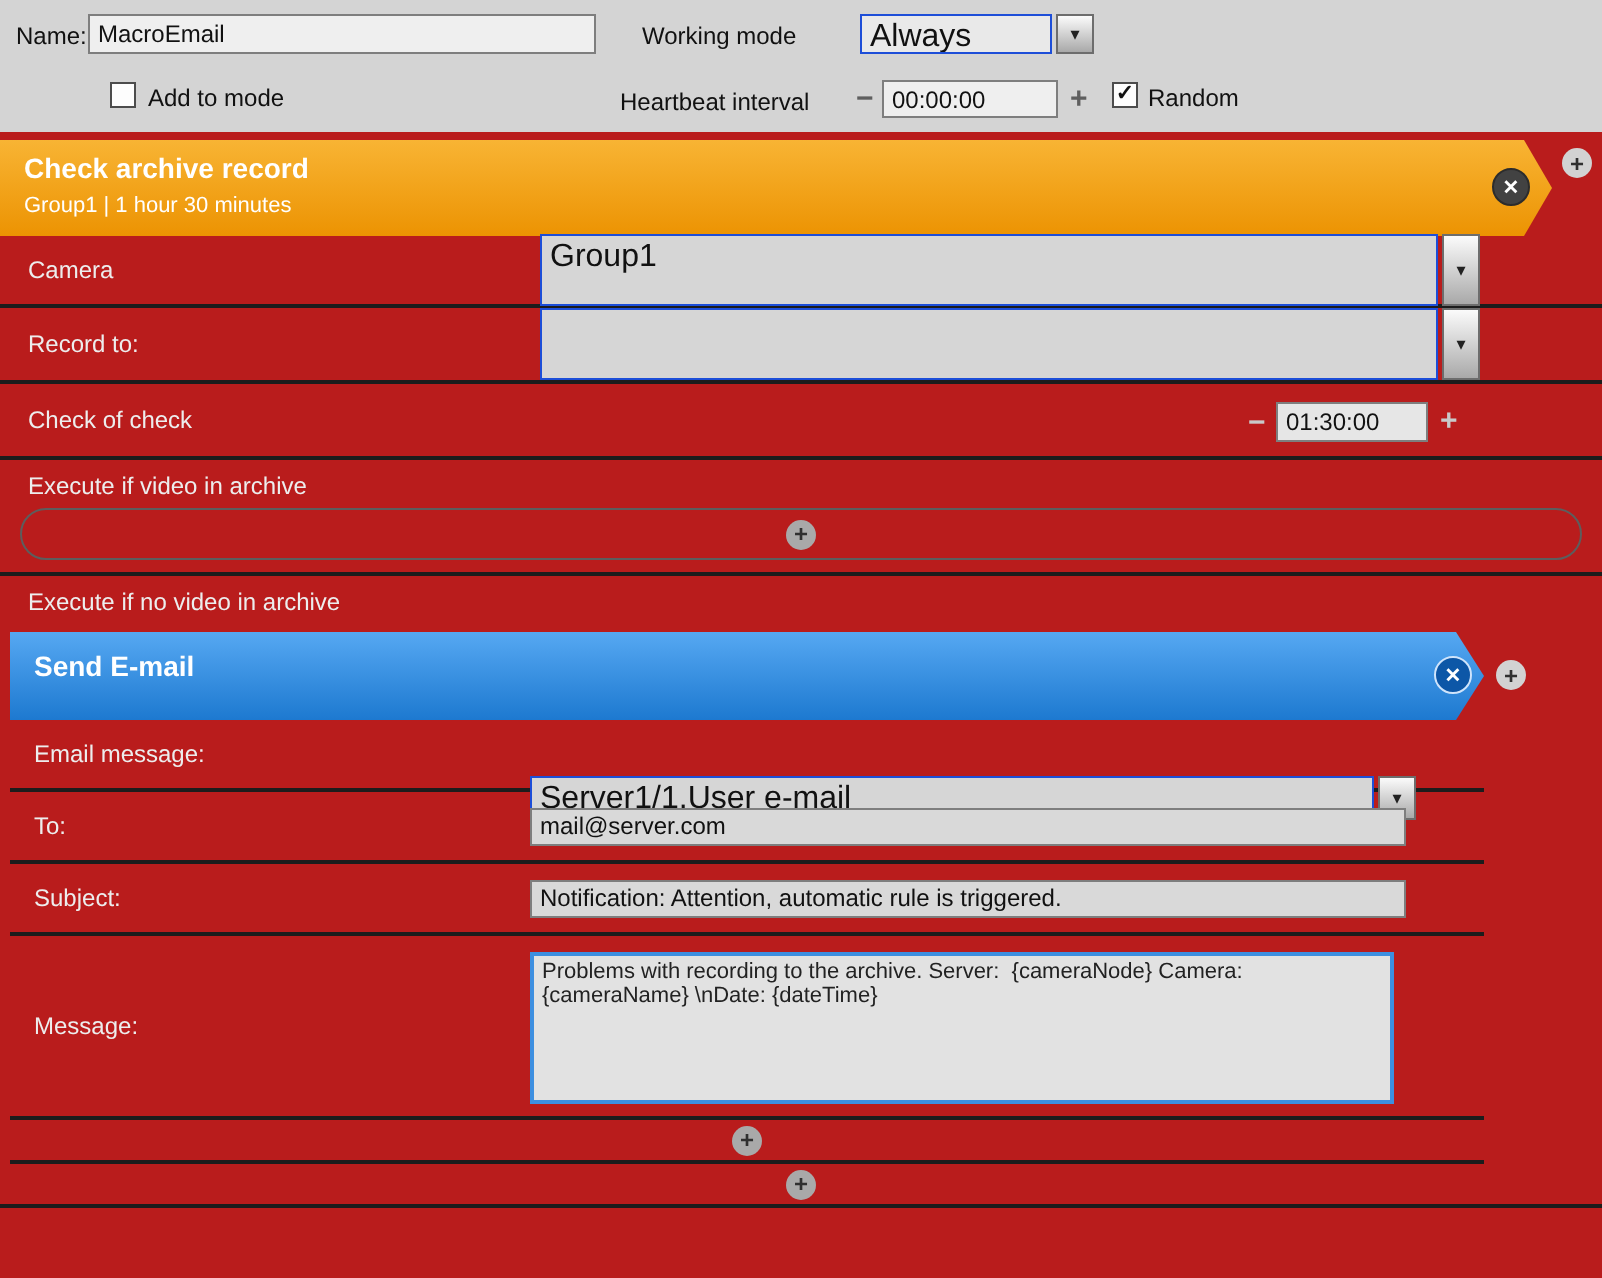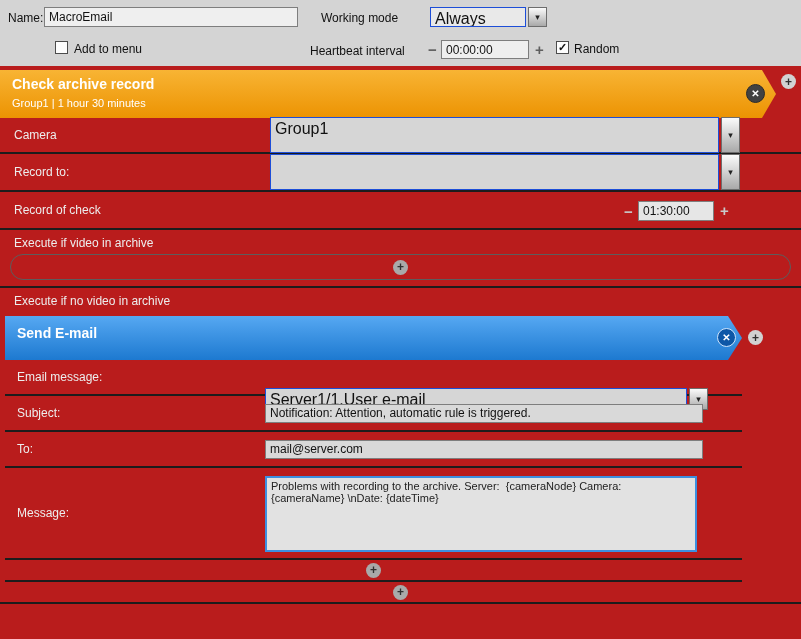--- a/index.html
+++ b/index.html
@@ -92,21 +92,21 @@
   <span class="tp-label" style="left:8px; top:11px;">Name:</span>
   <input class="ibox name-input" type="text" value="MacroEmail" style="">
 
   <span class="tp-label" style="left:321px; top:11px;">Working mode</span>
   <div class="combo working-combo">
     <div class="combo-field">Always</div>
     <div class="combo-btn">▾</div>
   </div>
 
   <span class="checkbox" style="left:55px; top:41px;"></span>
-  <span class="tp-label" style="left:74px; top:42px;">Add to menu</span>
+  <span class="tp-label" style="left:74px; top:42px;">Add to mode</span>
 
   <span class="tp-label" style="left:310px; top:44px;">Heartbeat interval</span>
   <span class="spin" style="left:428px; top:42px;">−</span>
   <input class="ibox hb-field" type="text" value="00:00:00" style="">
   <span class="spin" style="left:535px; top:42px;">+</span>
 
   <span class="checkbox" style="left:556px; top:41px;">✓</span>
   <span class="tp-label" style="left:574px; top:42px;">Random</span>
 </div>
 
@@ -129,21 +129,21 @@
 
   <div class="row row-std">
     <span class="lbl">Record to:</span>
     <div class="combo dark record-combo">
       <div class="combo-field"></div>
       <div class="combo-btn">▾</div>
     </div>
   </div>
 
   <div class="row row-std">
-    <span class="lbl">Record of check</span>
+    <span class="lbl">Check of check</span>
     <span class="spin depth-minus">−</span>
     <input class="ibox depth-field" type="text" value="01:30:00" style="">
     <span class="spin depth-plus">+</span>
   </div>
 
   <div class="section">
     <div class="section-label">Execute if video in archive</div>
     <div class="plus-strip">
       <div class="circle-plus">+</div>
     </div>
@@ -161,27 +161,27 @@
 
       <div class="erow erow-sm">
         <span class="elbl">Email message:</span>
         <div class="combo dark email-combo">
           <div class="combo-field">Server1/1.User e-mail</div>
           <div class="combo-btn">▾</div>
         </div>
       </div>
 
       <div class="erow erow-sm">
-        <span class="elbl">Subject:</span>
-        <input class="ibox e-input" type="text" style="background: rgb(217, 217, 217);" value="Notification: Attention, automatic rule is triggered.">
+        <span class="elbl">To:</span>
+        <input class="ibox e-input" type="text" style="background: rgb(217, 217, 217);" value="mail@server.com">
       </div>
 
       <div class="erow erow-sm">
-        <span class="elbl">To:</span>
-        <input class="ibox e-input" type="text" style="background: rgb(217, 217, 217);" value="mail@server.com">
+        <span class="elbl">Subject:</span>
+        <input class="ibox e-input" type="text" style="background: rgb(217, 217, 217);" value="Notification: Attention, automatic rule is triggered.">
       </div>
 
       <div class="erow erow-msg">
         <span class="elbl">Message:</span>
         <textarea class="msg-area" style="">Problems with recording to the archive. Server:  {cameraNode} Camera: {cameraName} \nDate: {dateTime}</textarea>
       </div>
 
       <div class="plus-row">
         <div class="circle-plus">+</div>
       </div>

